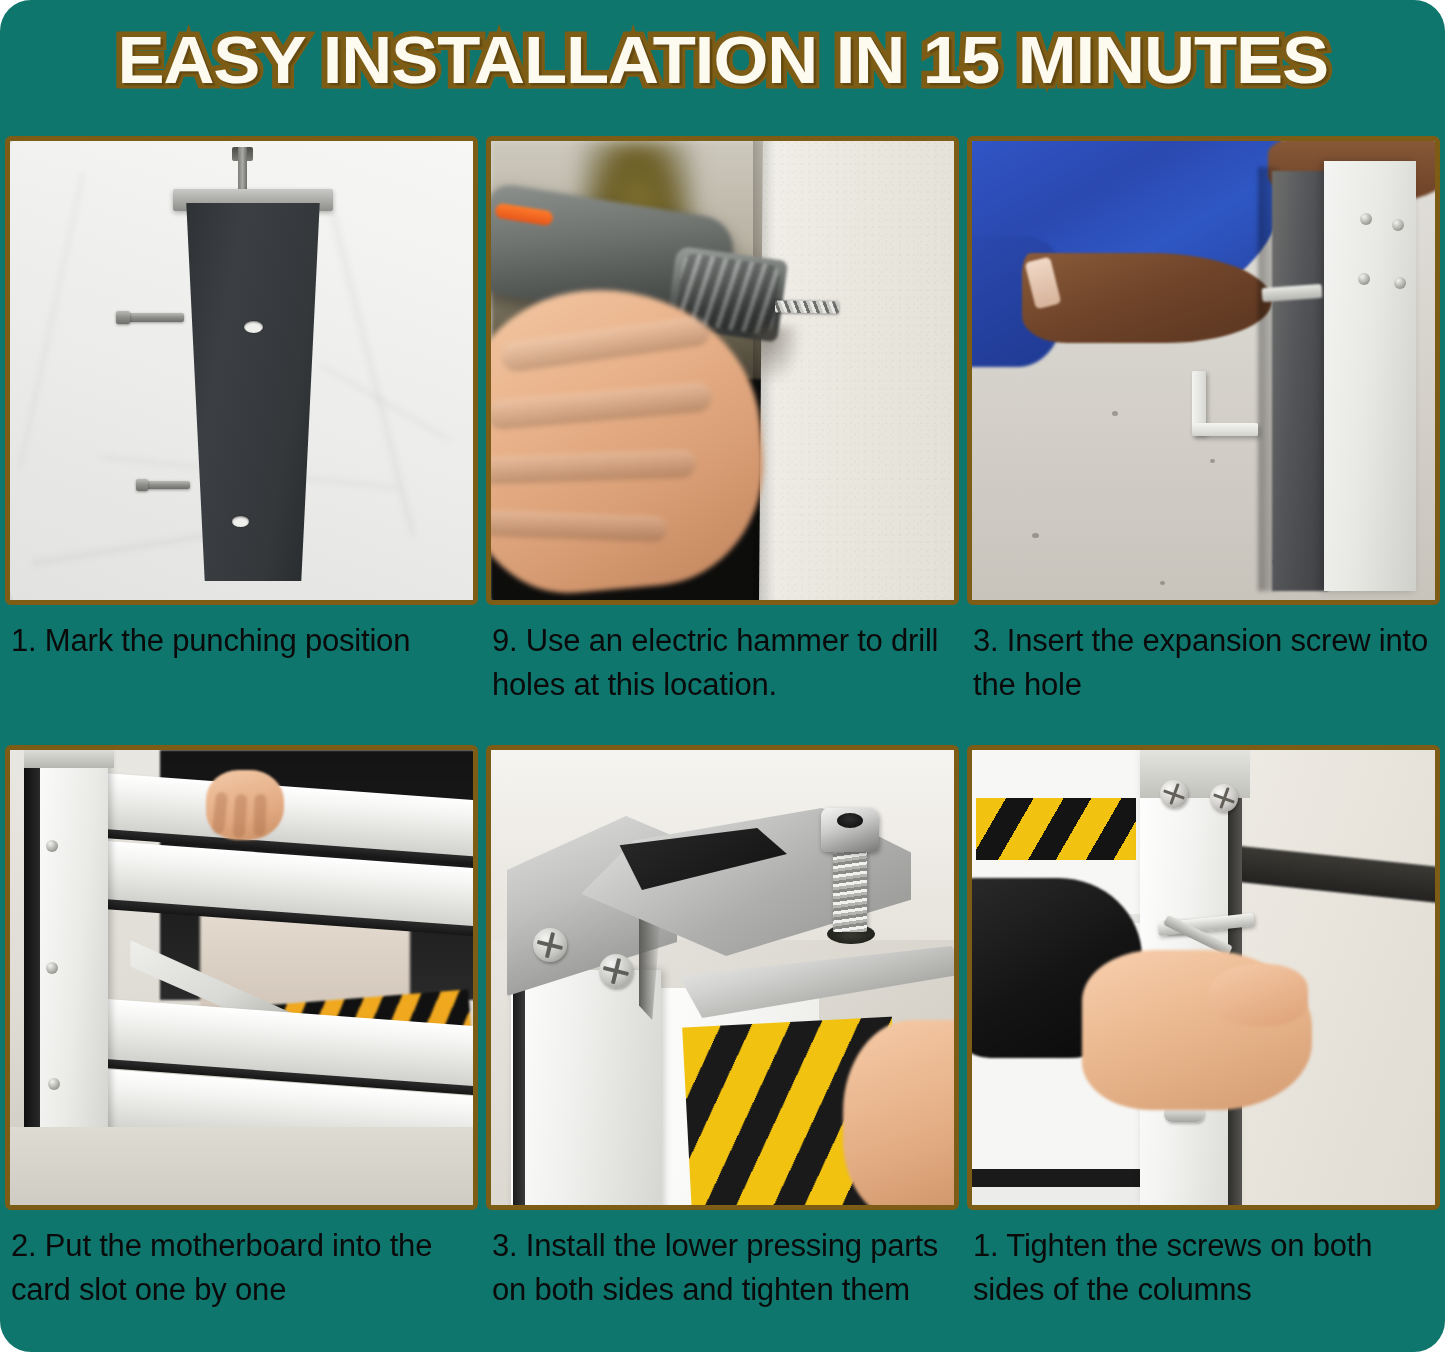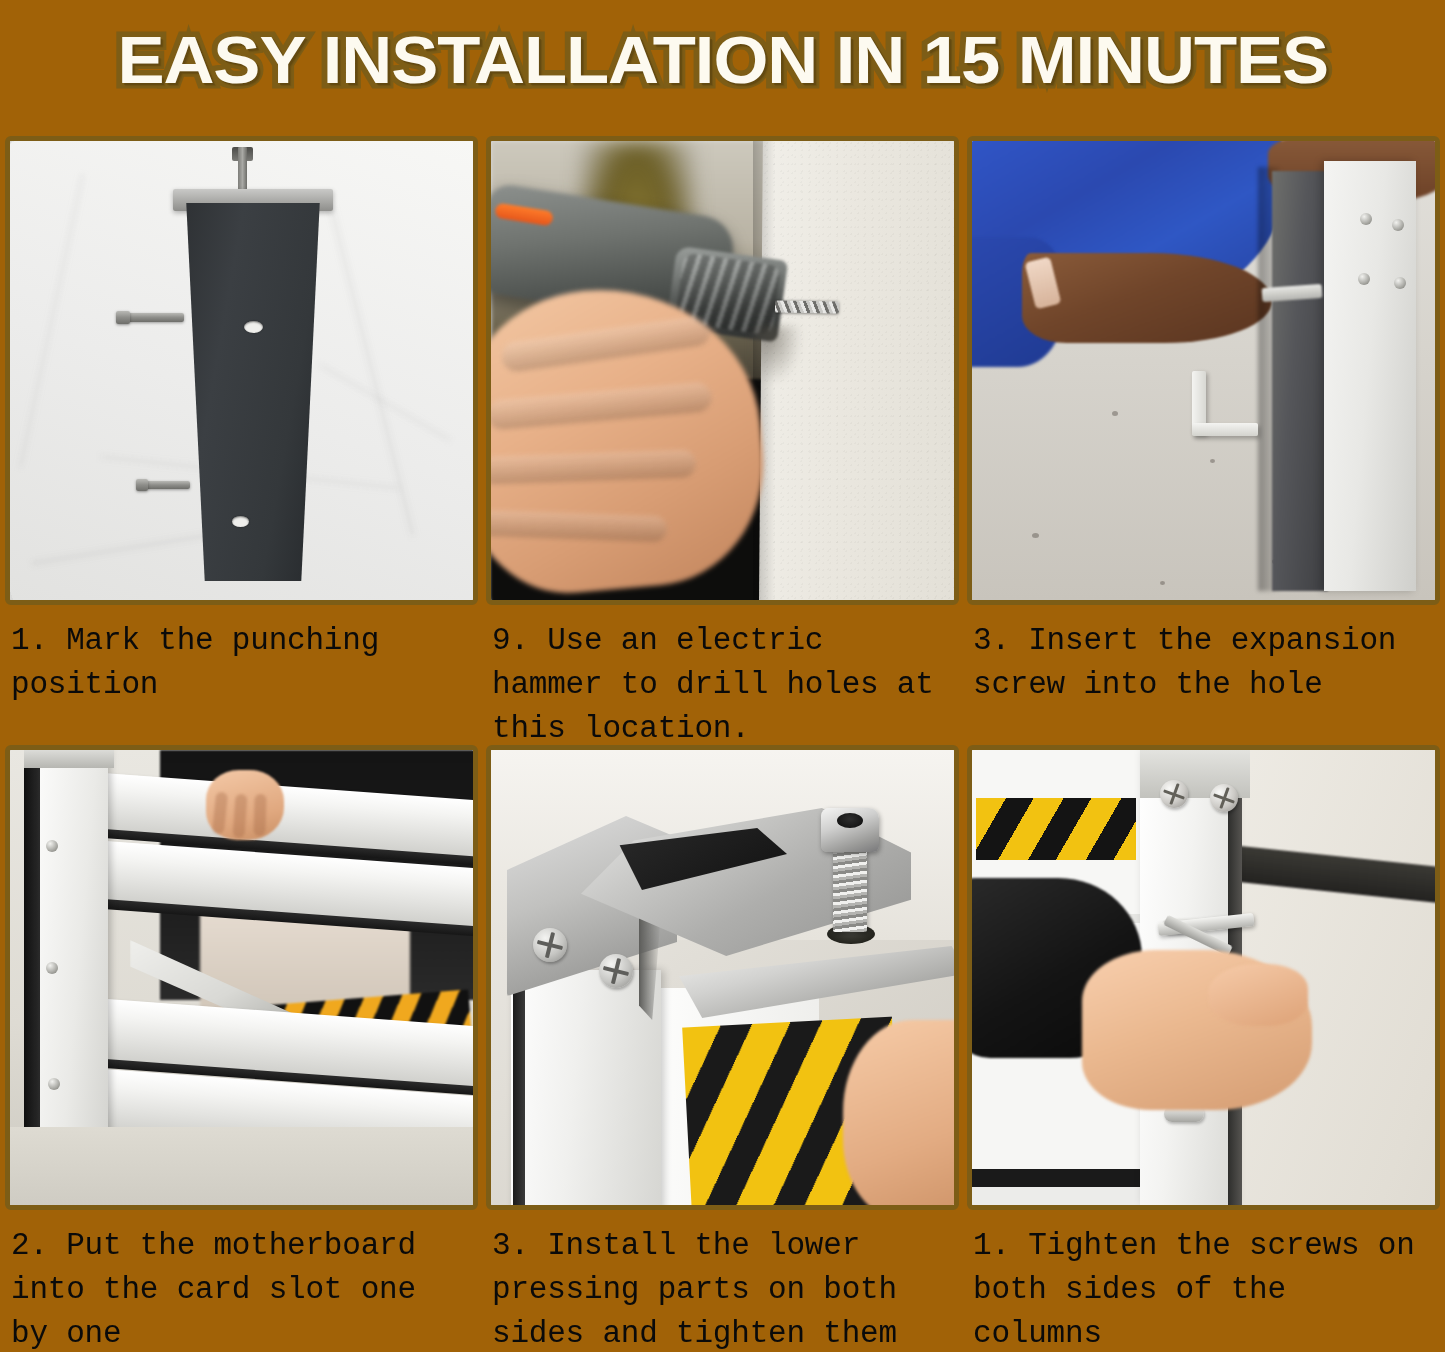--- a/index.html
+++ b/index.html
@@ -10,21 +10,22 @@
     height: 1352px;
     background: #ffffff;
     font-family: "Liberation Sans", sans-serif;
     overflow: hidden;
   }
 
   .sheet {
     position: relative;
     width: 1445px;
     height: 1352px;
-    background: #a16207;
+    background: #0f766e;
+    border-radius: 31px;
   }
 
   
   .title-bar {
     position: absolute;
     left: 0; top: 0;
     width: 1445px;
     height: 120px;
     display: flex;
     align-items: center;
@@ -68,21 +69,21 @@
     background: #d9d9d9;
   }
 
   .photo {
     position: absolute;
     inset: 0;
     overflow: hidden;
   }
 
   .caption {
-    font-family: Liberation Mono, monospace;
+    font-family: Liberation Sans, sans-serif;
     font-size: 31px;
     line-height: 1.42;
     color: #0a0a0a;
     padding: 14px 10px 0 6px;
     letter-spacing: -0.2px;
   }
 
   
   .p1-bg {
     position: absolute; inset: 0;

